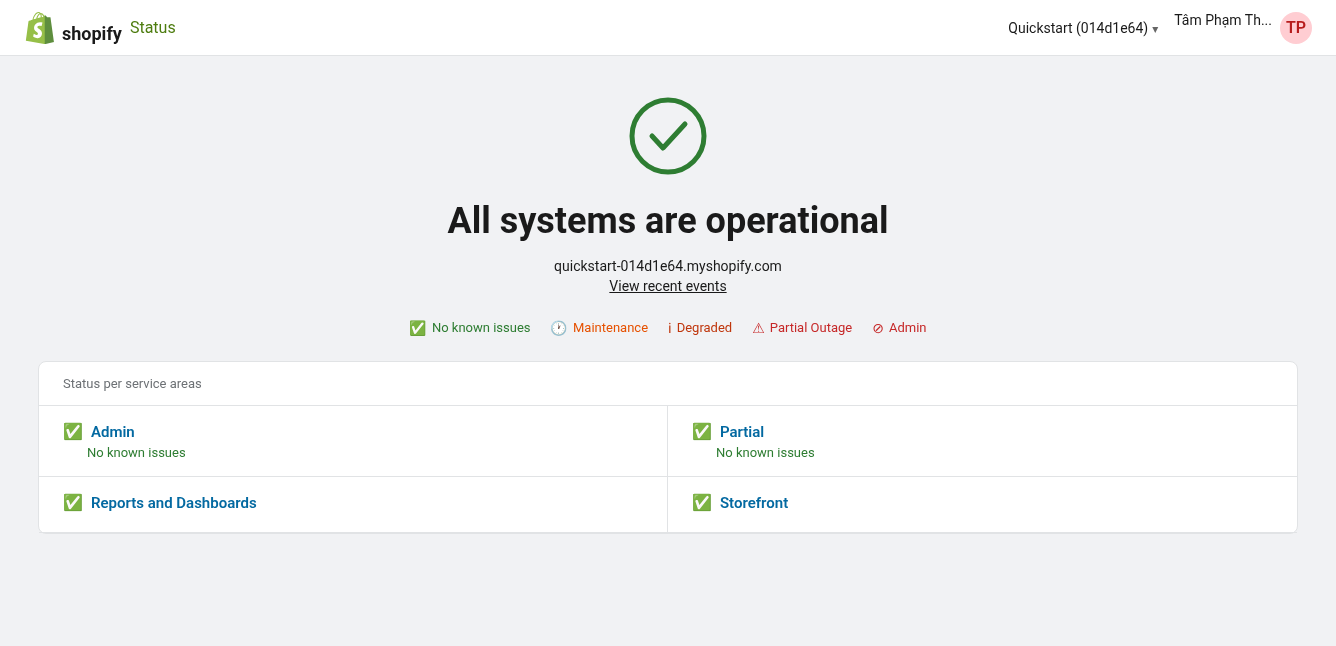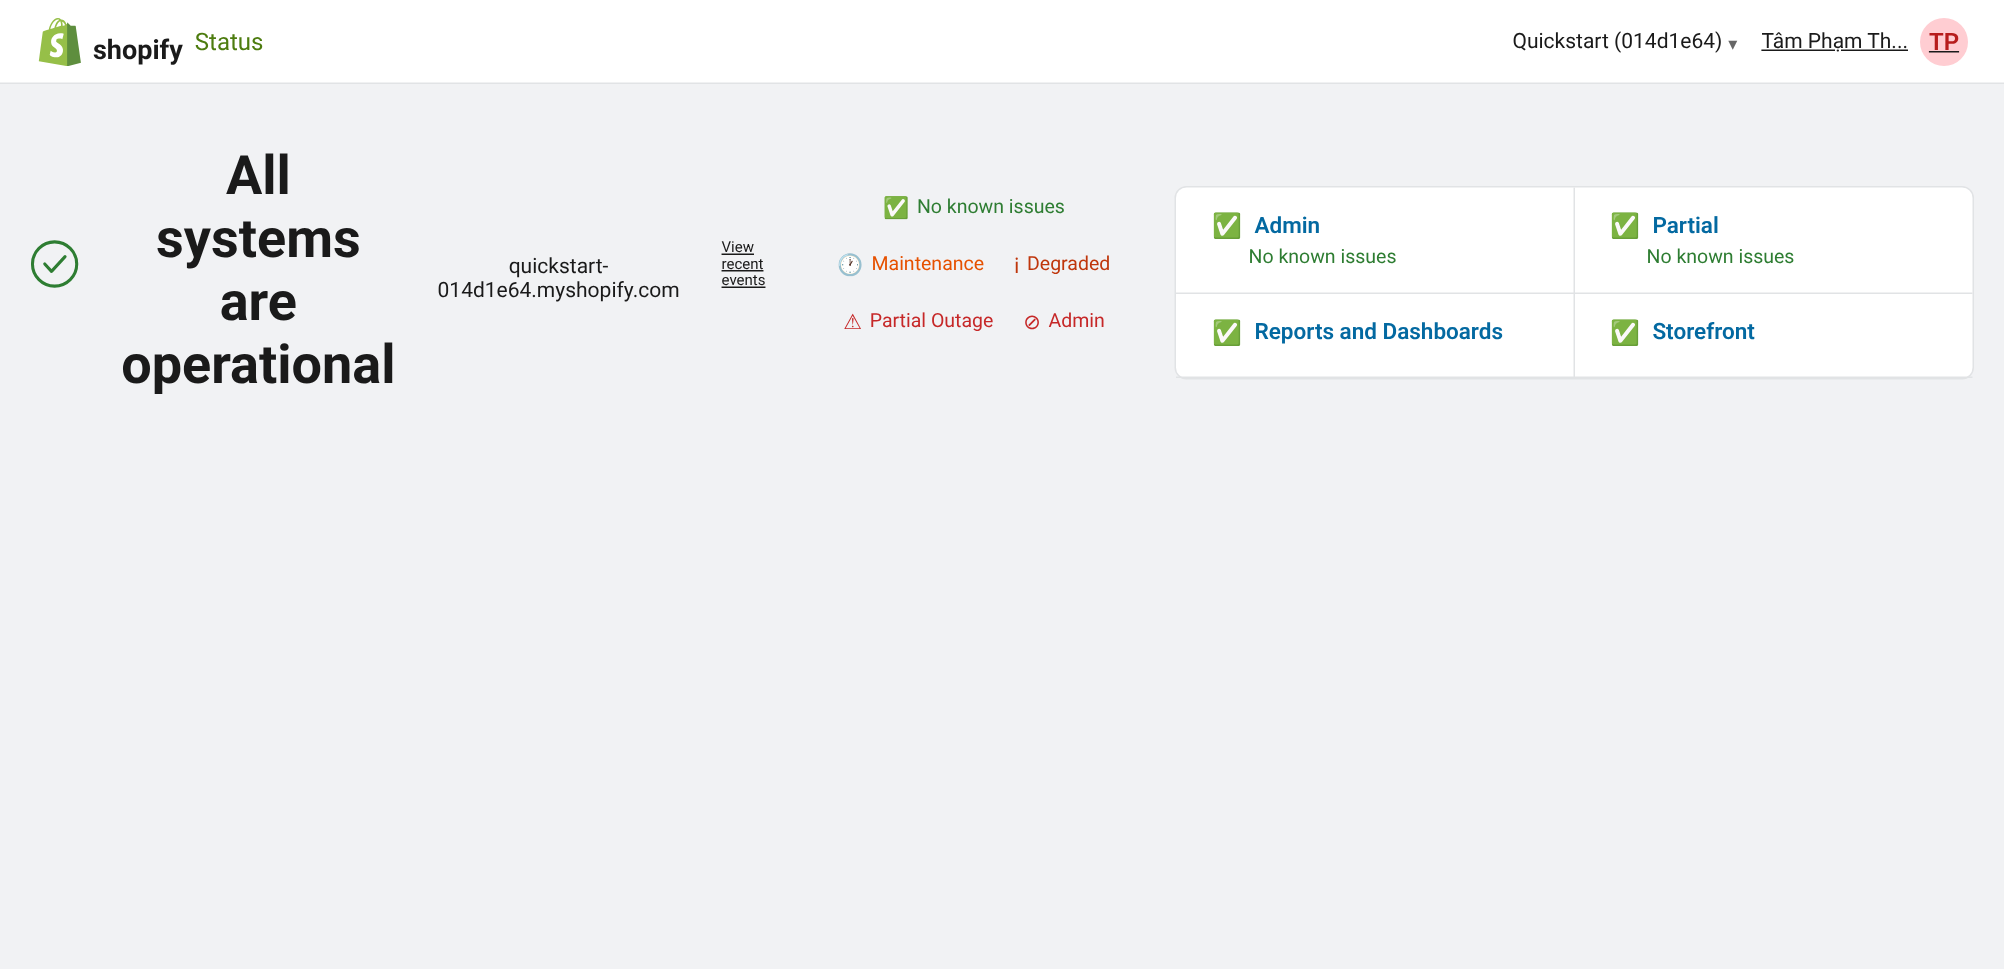--- a/index.html
+++ b/index.html
@@ -56,46 +56,44 @@
       font-size: 14px;
       color: #1a1a1a;
       cursor: pointer;
     }
     .store-selector .chevron {
       font-size: 12px;
       color: #666;
     }
     .user-info {
       display: flex;
-      align-items: center;
+      align-items: flex-start;
       gap: 8px;
       font-size: 14px;
       color: #1a1a1a;
-      text-decoration: underline;
     }
     .avatar {
       width: 32px;
       height: 32px;
       border-radius: 50%;
       background: #ffcdd2;
       display: flex;
       align-items: center;
       justify-content: center;
       font-size: 16px;
       font-weight: 600;
       color: #b71c1c;
     }
 
     
     .main {
       display: flex;
-      flex-direction: row;
+      flex-direction: column;
       align-items: center;
       padding: 40px 20px 20px;
-      gap: 28px;
     }
 
     
     .check-circle {
       width: 80px;
       height: 80px;
       margin-bottom: 24px;
     }
 
     .hero-title {
@@ -107,21 +105,21 @@
     }
 
     .store-url {
       font-size: 14px;
       color: #1a1a1a;
       margin-bottom: 4px;
       text-align: center;
     }
 
     .view-events-link {
-      font-size: 10px;
+      font-size: 14px;
       color: #1a1a1a;
       text-decoration: underline;
       margin-bottom: 24px;
       cursor: pointer;
     }
 
     
     .legend {
       display: flex;
       align-items: center;
@@ -254,20 +252,21 @@
       <span class="legend-icon legend-red-outline">⚠</span>
       <span class="legend-red-outline">Partial Outage</span>
     </div>
       <div class="legend-item">
       <span class="legend-icon legend-red-outline">⊘</span>
       <span class="legend-red-outline">Admin</span>
     </div>
     </div>
 
   <div class="card">
+    <div class="card-header">Status per service areas</div>
     <div class="service-grid">
 
     <div class="service-item">
       <div class="service-name-row">
         <span class="status-icon-green">✅</span>
         <span class="service-name">Admin</span>
       </div>
       <div class="service-status">No known issues</div>
     </div>
         <div class="service-item">

